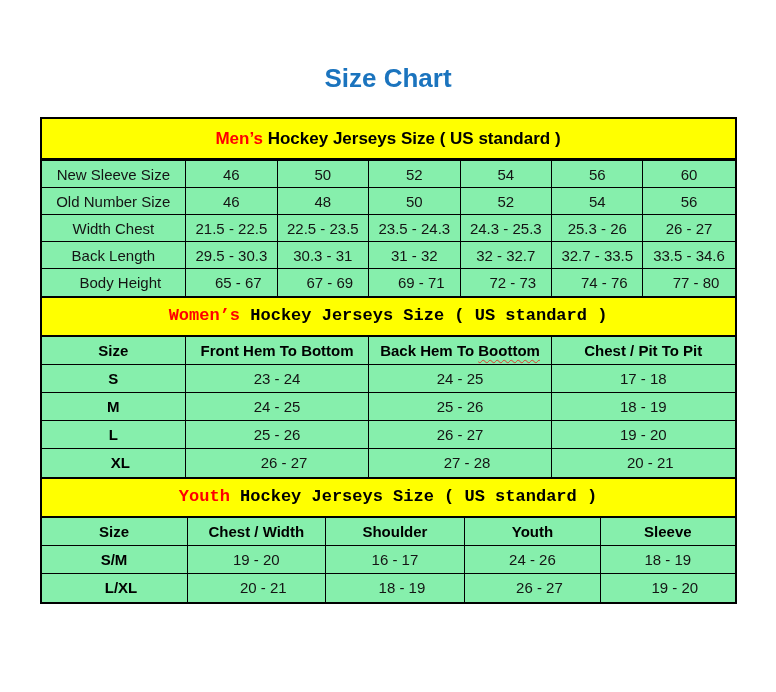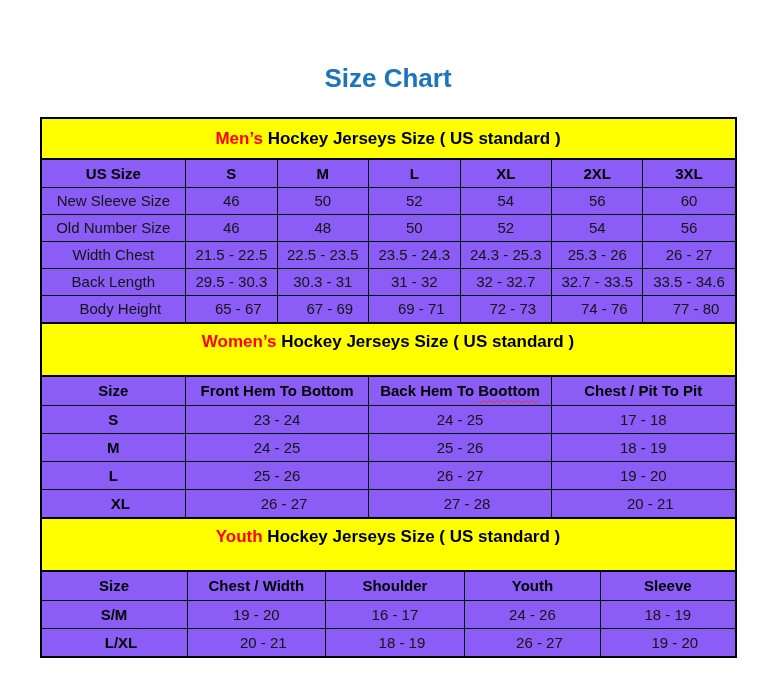--- a/index.html
+++ b/index.html
@@ -28,35 +28,36 @@
     text-align: center;
     font-size: 26px;
     line-height: 36px;
     font-weight: bold;
     color: var(--title-color);
   }
   .chart {
     width: 697px;
     margin: 21px auto 0 auto;
     border: 2px solid var(--border);
-    background: #8b5cf6;
+    background: #86efac;
   }
   .band {
     background: var(--band-bg);
     text-align: center;
     font-size: 17px;
     font-weight: bold;
     color: #000;
     padding: 10px 0 9px 0;
     border-bottom: 2px solid var(--border);
     line-height: 20px;
   }
   .band-mid {
     border-top: 2px solid var(--border);
-    padding: 8px 0 23px 0;
+    padding: 8px 0 9px 0;
+    font-family: Liberation Mono, monospace;
   }
   .band .hl { color: var(--highlight); }
   table.tbl {
     width: 100%;
     border-collapse: collapse;
     table-layout: fixed;
   }
   .tbl th, .tbl td {
     border: 1px solid var(--border);
     text-align: center;
@@ -104,29 +105,20 @@
         <col style="width:20.8%">
         <col style="width:13.2%">
           <col style="width:13.2%">
           <col style="width:13.2%">
         <col style="width:13.2%">
           <col style="width:13.2%">
           <col style="width:13.2%">
       </colgroup>
       <tbody>
         <tr>
-          <th>US Size</th>
-          <th>S</th>
-          <th>M</th>
-          <th>L</th>
-          <th>XL</th>
-          <th>2XL</th>
-          <th>3XL</th>
-        </tr>
-        <tr>
           <td>New Sleeve Size</td>
           <td>46</td>
           <td>50</td>
           <td>52</td>
           <td>54</td>
           <td>56</td>
           <td>60</td>
         </tr>
         <tr>
           <td>Old Number Size</td>

